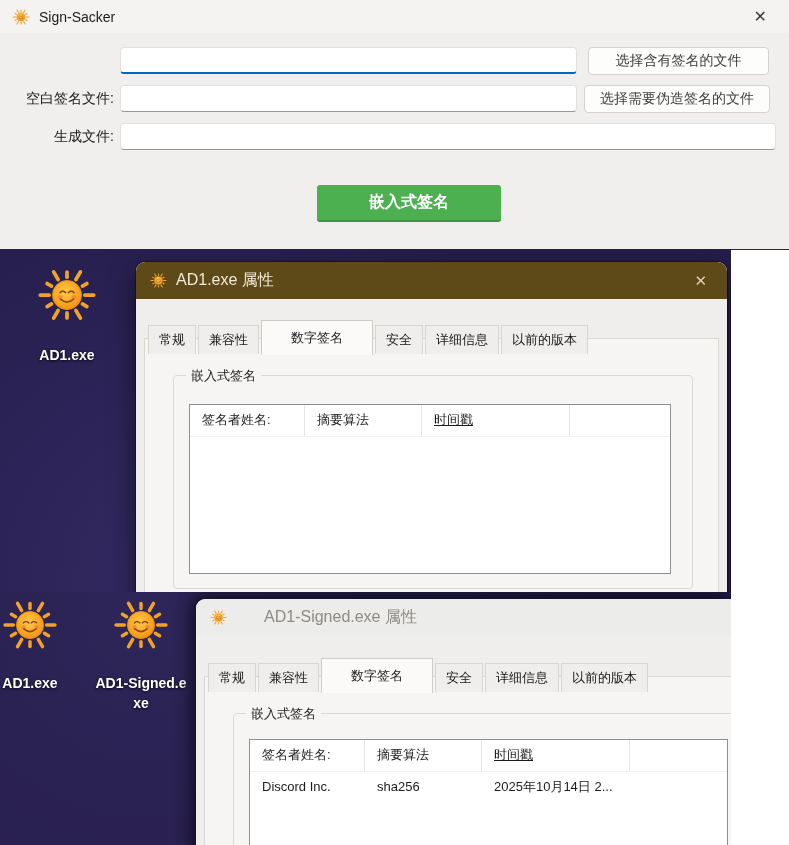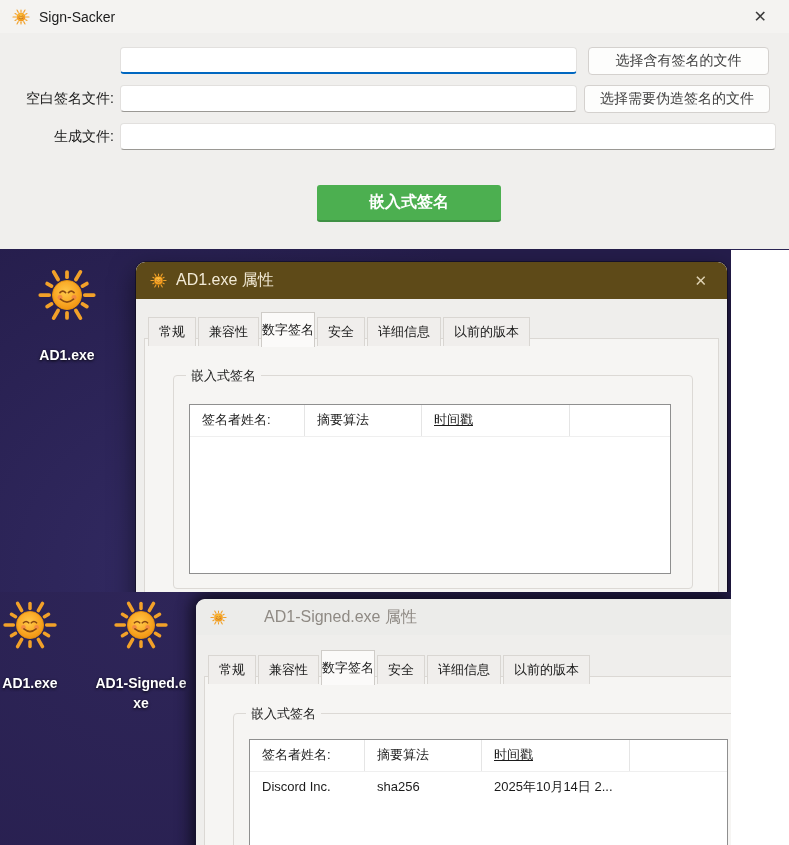--- a/index.html
+++ b/index.html
@@ -38,21 +38,21 @@
   .dialog2 .d-titlebar{background:#ececea;height:36px;border-radius:9px 0 0 0;gap:28px;}
   .d-title{font-size:16px;margin-left:9px;}
   .dialog1 .d-title{color:#f2ead6;}
   .dialog2 .d-title{color:#8f8a84;}
   .d-close{margin-left:auto;font-size:15px;color:#ddd1b2;padding:2px 6px;}
 
   .tab-strip{position:absolute;left:12px;display:flex;align-items:flex-end;z-index:3;}
   .dialog1 .tab-strip{top:50px;}
   .dialog2 .tab-strip{top:51px;}
   .tab{font-size:13px;color:#1a1a1a;background:#f0eeec;border:1px solid #d9d6d2;border-bottom:none;padding:5px 10px;margin-right:2px;white-space:nowrap;}
-  .tab.active{background:#fbfaf9;padding:8px 0;margin-bottom:-1px;border-color:#cfccc8;}
+  .tab.active{background:#fbfaf9;padding:8px 29px;margin-bottom:-1px;border-color:#cfccc8;margin-top:8px;}
 
   .tab-page{position:absolute;background:#f6f5f3;border:1px solid #dbd8d4;box-sizing:border-box;z-index:1;}
   .dialog1 .tab-page{left:8px;top:76px;width:575px;height:290px;}
   .dialog2 .tab-page{left:8px;top:77px;width:540px;height:200px;}
 
   .groupbox{position:absolute;border:1px solid #dcd9d5;border-radius:4px;}
   .dialog1 .groupbox{left:28px;top:36px;width:518px;height:212px;}
   .dialog2 .groupbox{left:28px;top:36px;width:520px;height:180px;}
   .group-label{position:absolute;top:-9px;left:12px;background:#f6f5f3;padding:0 5px;font-size:13px;color:#1b1b1b;white-space:nowrap;}
 

